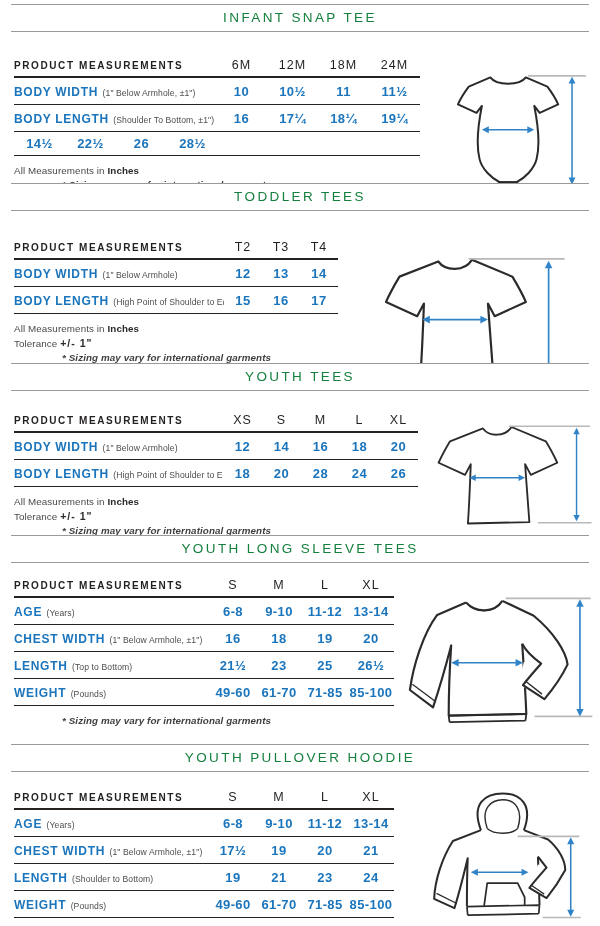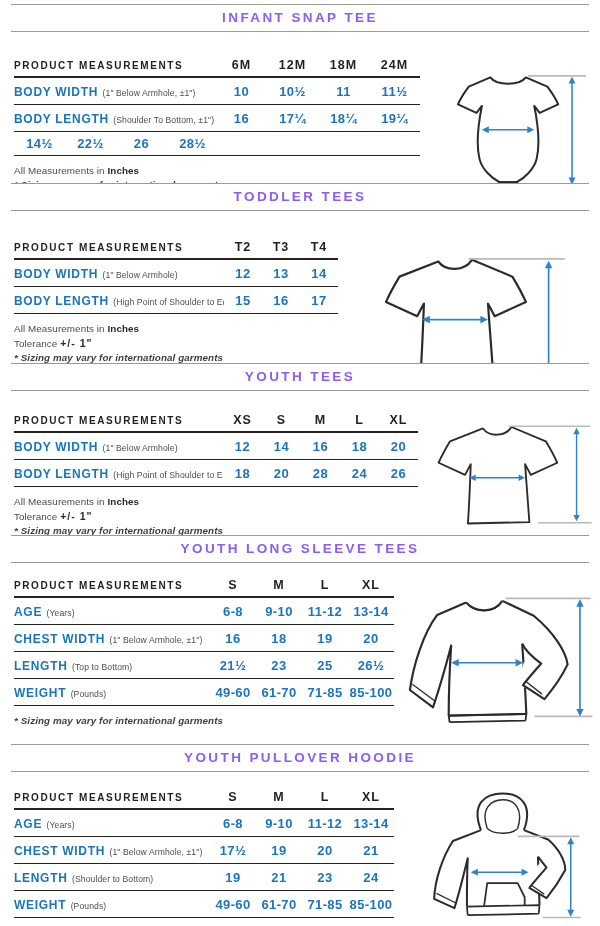--- a/index.html
+++ b/index.html
@@ -6,51 +6,51 @@
   body{width:600px;font-family:"Liberation Sans","DejaVu Sans",sans-serif;color:#221f1f;}
   #sections{padding-top:4px;}
   .section{box-sizing:border-box;overflow:hidden;}
   .sec-infant-snap-tee{height:179px;}
   .sec-toddler-tees{height:180px;}
   .sec-youth-tees{height:172px;}
   .sec-youth-long-sleeve-tees{height:209px;}
   .sec-youth-pullover-hoodie{height:188px;}
 
   .band{margin:0 11px;border-top:1px solid #9a9a9a;border-bottom:1px solid #9a9a9a;padding:5px 0 6px;text-align:center;}
-  .title{margin:0;font-size:13.5px;font-weight:bold;letter-spacing:2.4px;color:#8b5cf6;}
+  .title{margin:0;font-size:13.5px;font-weight:normal;letter-spacing:2.4px;color:#15803d;}
 
   .sec-body{display:flex;align-items:flex-start;}
   .sec-infant-snap-tee .sec-body{padding-top:24px;}
   .sec-toddler-tees .sec-body{padding-top:27px;}
   .sec-youth-tees .sec-body{padding-top:20px;}
   .sec-youth-long-sleeve-tees .sec-body{padding-top:13px;}
   .sec-youth-pullover-hoodie .sec-body{padding-top:16px;}
 
   .table-col{margin-left:14px;flex:0 0 auto;}
   .sec-infant-snap-tee .table-col{width:406px;--cw:51px;}
   .sec-toddler-tees .table-col{width:324px;--cw:38px;}
   .sec-youth-tees .table-col{width:404px;--cw:39px;}
   .sec-youth-long-sleeve-tees .table-col{width:380px;--cw:46px;}
   .sec-youth-pullover-hoodie .table-col{width:380px;--cw:46px;}
 
   .hrow{display:flex;align-items:baseline;border-bottom:2.5px solid #26221f;padding:2px 0 4px;}
   .hlabel{flex:1;font-weight:bold;font-size:10px;letter-spacing:1.6px;white-space:nowrap;}
   .cell{width:var(--cw);flex:0 0 var(--cw);text-align:center;white-space:nowrap;}
-  .size-head{font-weight:bold;font-size:12.5px;letter-spacing:1px;color:#221f1f;}
+  .size-head{font-weight:normal;font-size:12.5px;letter-spacing:1px;color:#221f1f;}
   .trow{display:flex;align-items:baseline;border-bottom:1.5px solid #26221f;padding:4px 0;}
   .rlabel{flex:1;white-space:nowrap;overflow:hidden;}
   .lbl{font-weight:bold;font-size:12px;letter-spacing:0.7px;color:#1b75bc;}
   .note{font-size:8.6px;color:#4d4d4d;letter-spacing:0.1px;}
   .val{font-weight:bold;font-size:13px;letter-spacing:0.4px;color:#1b75bc;}
 
   .foots{margin-top:9px;}
   .foot{font-size:9.8px;color:#4a4a4a;margin-bottom:3px;letter-spacing:0.1px;}
   .foot b{color:#2e2a2a;}
   .foot-tolerance-note b{font-size:10.5px;letter-spacing:1px;}
-  .foot-sizing-note{font-style:italic;font-weight:bold;color:#3f3f3f;}
+  .foot-sizing-note{font-style:italic;font-weight:bold;color:#3f3f3f;margin-left:48px;}
 
   .ill-col{flex:1;display:flex;justify-content:center;}
   .ill-col svg{display:block;}
   .sec-infant-snap-tee .ill-col svg{width:158px;margin-top:6px;}
   .sec-toddler-tees .ill-col svg{width:198px;margin-top:10px;}
   .sec-youth-tees .ill-col svg{width:168px;margin-top:6px;}
   .sec-youth-long-sleeve-tees .ill-col svg{width:194px;margin-top:10px;margin-left:auto;margin-right:6px;}
   .sec-youth-pullover-hoodie .ill-col svg{width:160px;margin-top:0px;margin-left:auto;margin-right:16px;}
 </style>
 </head>

